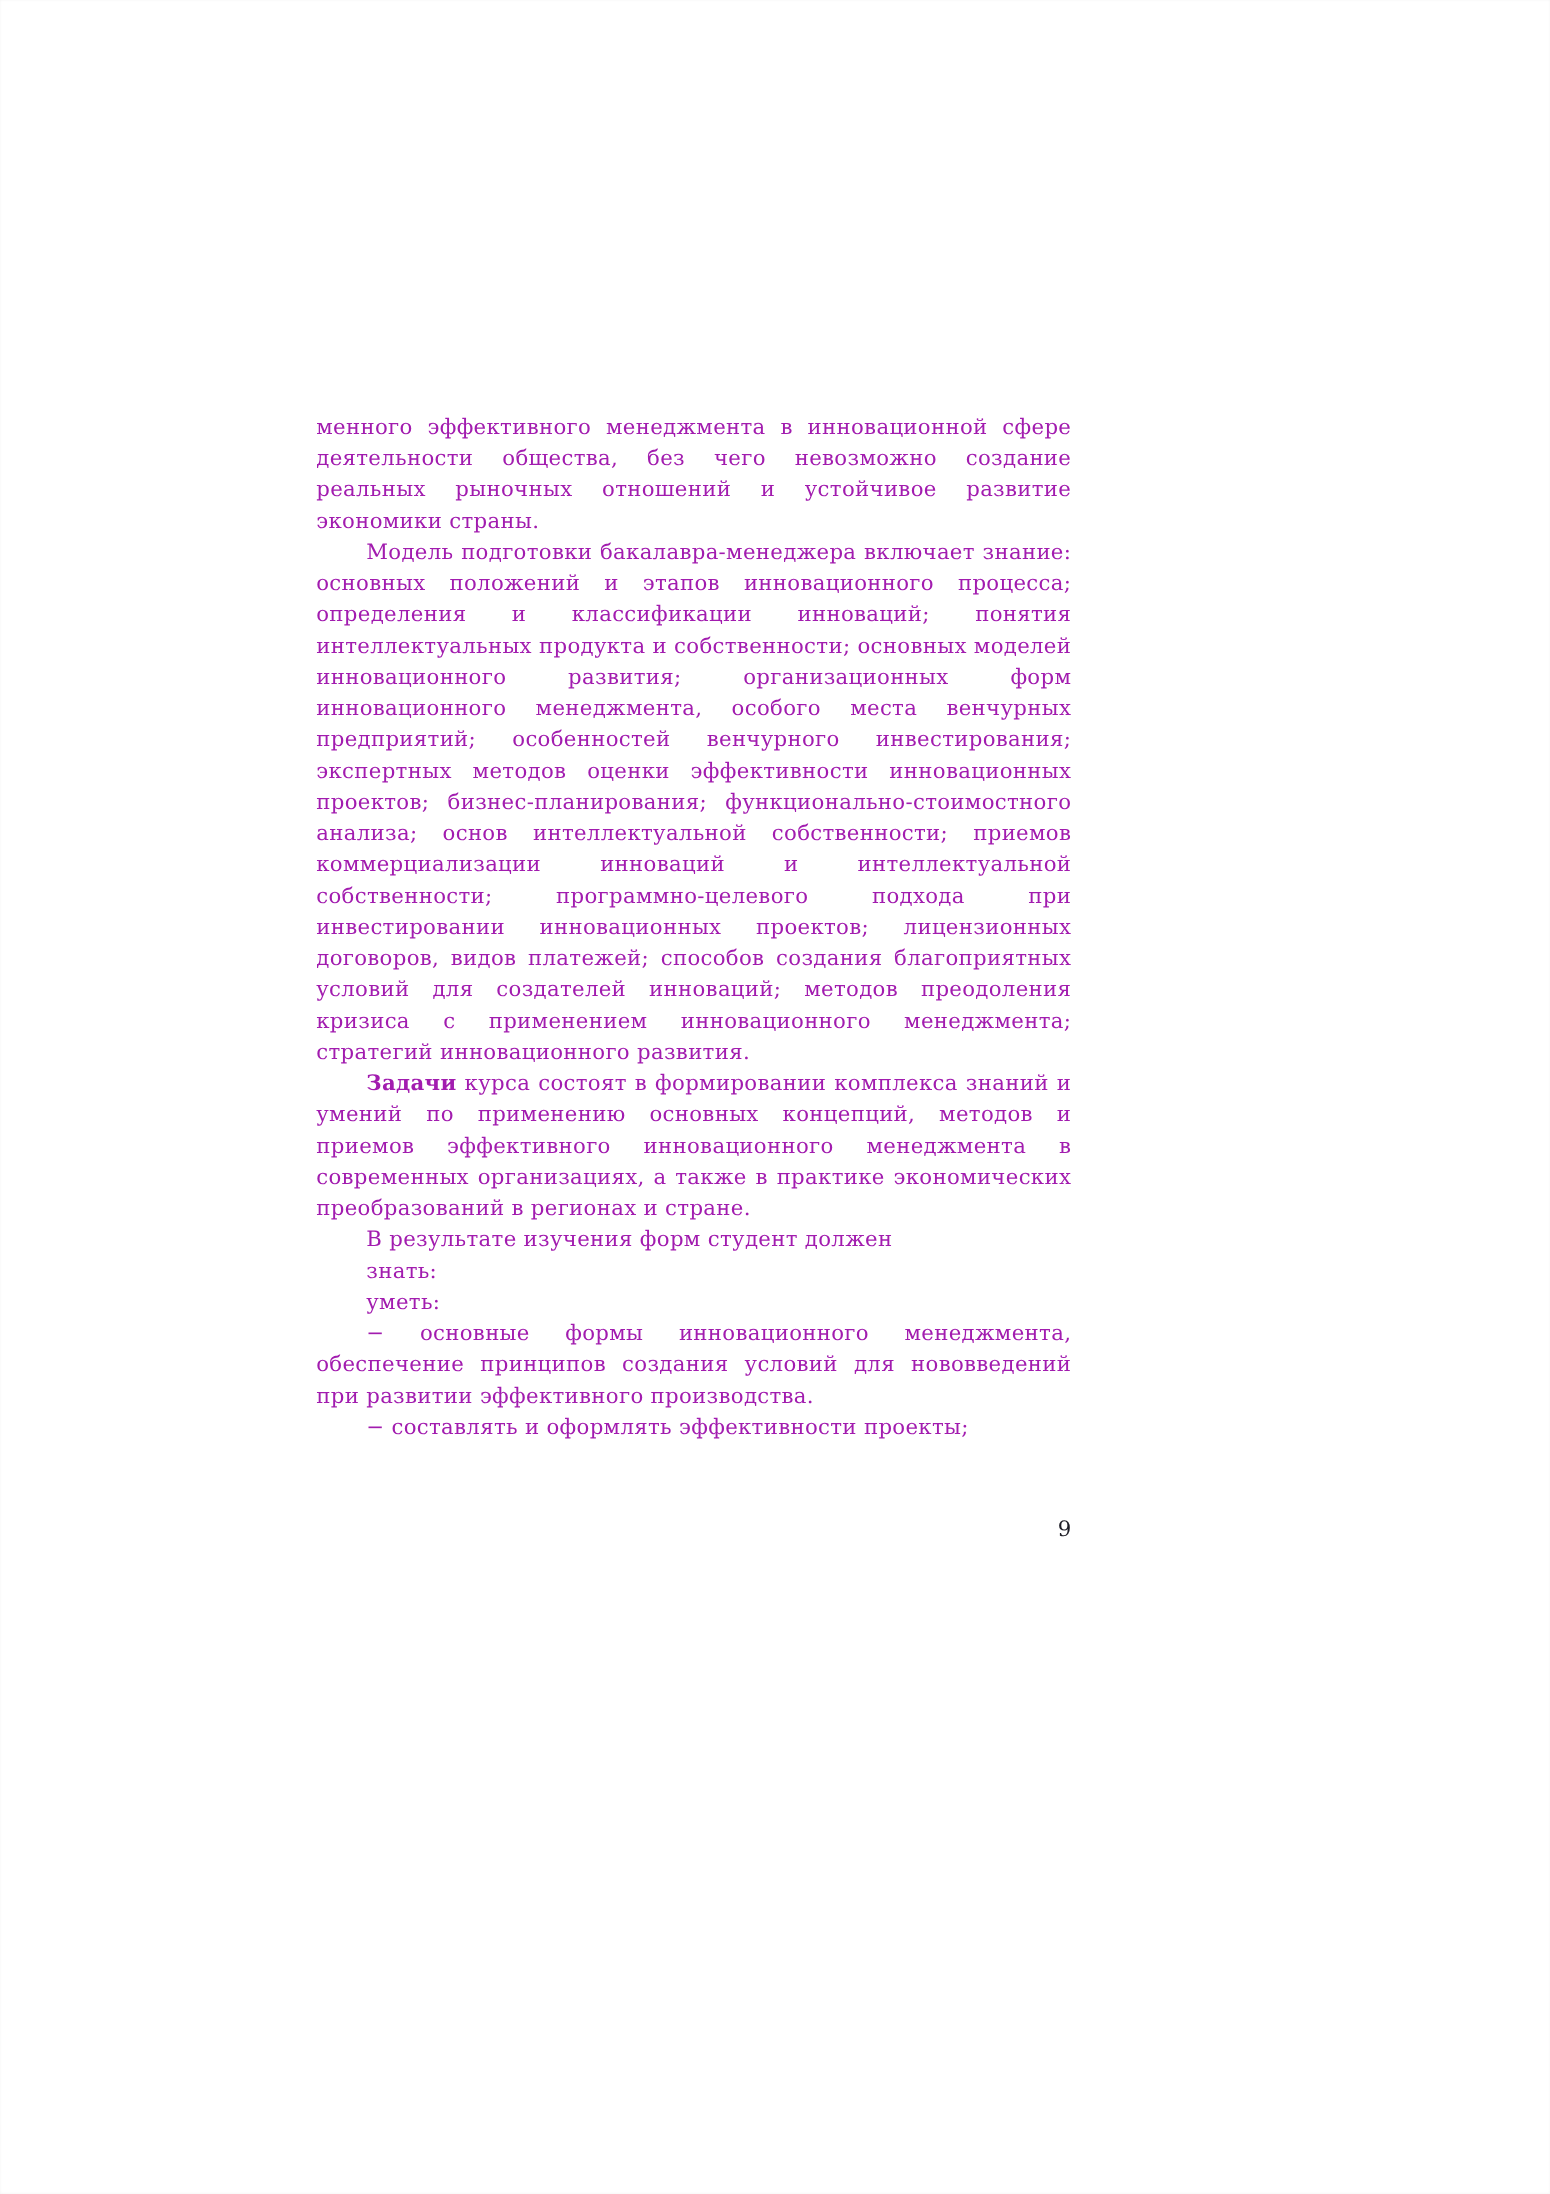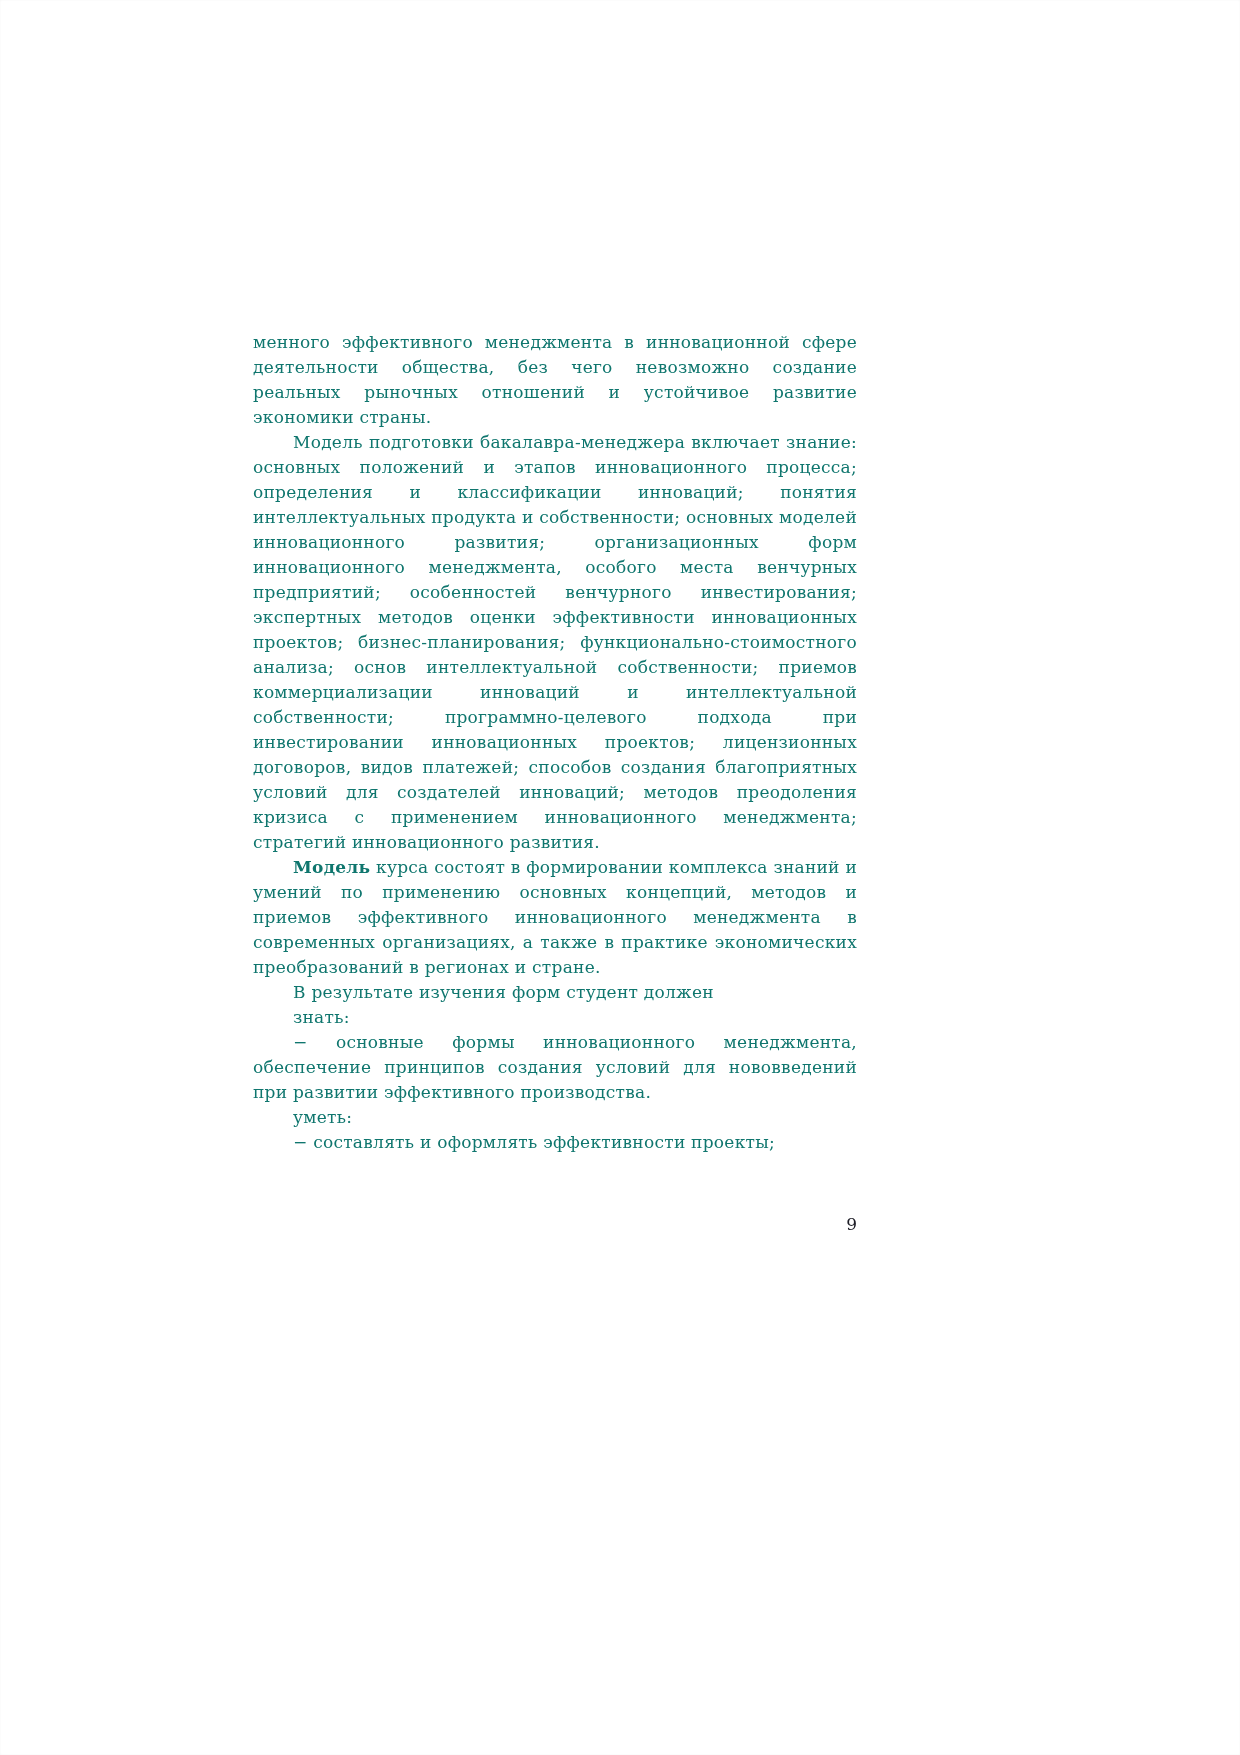--- a/index.html
+++ b/index.html
@@ -17,21 +17,21 @@
     position: absolute;
     inset: 0;
     background: #ffffff;
     box-shadow: inset 0 0 2px rgba(0,0,0,0.06);
   }
   .text-block {
     position: absolute;
     left: 253px;
     top: 330px;
     width: 604px;
-    color: #0f766e;
+    color: #a21caf;
     font-size: 17px;
     line-height: 25px;
     text-align: justify;
     letter-spacing: 0.015em;
   }
   .para {
     margin: 0;
     padding: 0;
   }
   .para.indent {
@@ -53,21 +53,21 @@
     color: #1d1d26;
   }
 </style>
 </head>
 <body>
 
 <div class="page">
   <div class="text-block">
       <p class="para"><span>менного эффективного менеджмента в инновационной сфере деятельности общества, без чего невозможно создание реальных рыночных отношений и устойчивое развитие экономики страны.</span></p>
       <p class="para indent"><span>Модель подготовки бакалавра-менеджера включает знание: основных положений и этапов инновационного процесса; определения и классификации инноваций; понятия интеллектуальных продукта и собственности; основных моделей инновационного развития; организационных форм инновационного менеджмента, особого места венчурных предприятий; особенностей венчурного инвестирования; экспертных методов оценки эффективности инновационных проектов; бизнес-планирования; функционально-стоимостного анализа; основ интеллектуальной собственности; приемов коммерциализации инноваций и интеллектуальной собственности; программно-целевого подхода при инвестировании инновационных проектов; лицензионных договоров, видов платежей; способов создания благоприятных условий для создателей инноваций; методов преодоления кризиса с применением инновационного менеджмента; стратегий инновационного развития.</span></p>
-      <p class="para indent"><span class="run-bold">Модель</span><span> курса состоят в формировании комплекса знаний и умений по применению основных концепций, методов и приемов эффективного инновационного менеджмента в современных организациях, а также в практике экономических преобразований в регионах и стране.</span></p>
+      <p class="para indent"><span class="run-bold">Задачи</span><span> курса состоят в формировании комплекса знаний и умений по применению основных концепций, методов и приемов эффективного инновационного менеджмента в современных организациях, а также в практике экономических преобразований в регионах и стране.</span></p>
       <p class="para indent"><span>В результате изучения форм студент должен</span></p>
       <p class="para indent"><span class="run-italic">знать:</span></p>
+      <p class="para indent"><span class="run-italic">уметь:</span></p>
       <p class="para indent"><span>− основные формы инновационного менеджмента, обеспечение принципов создания условий для нововведений при развитии эффективного производства.</span></p>
-      <p class="para indent"><span class="run-italic">уметь:</span></p>
       <p class="para indent"><span>− составлять и оформлять эффективности проекты;</span></p>
     </div>
   <div class="page-number">9</div>
 </div>
 
 </body></html>

